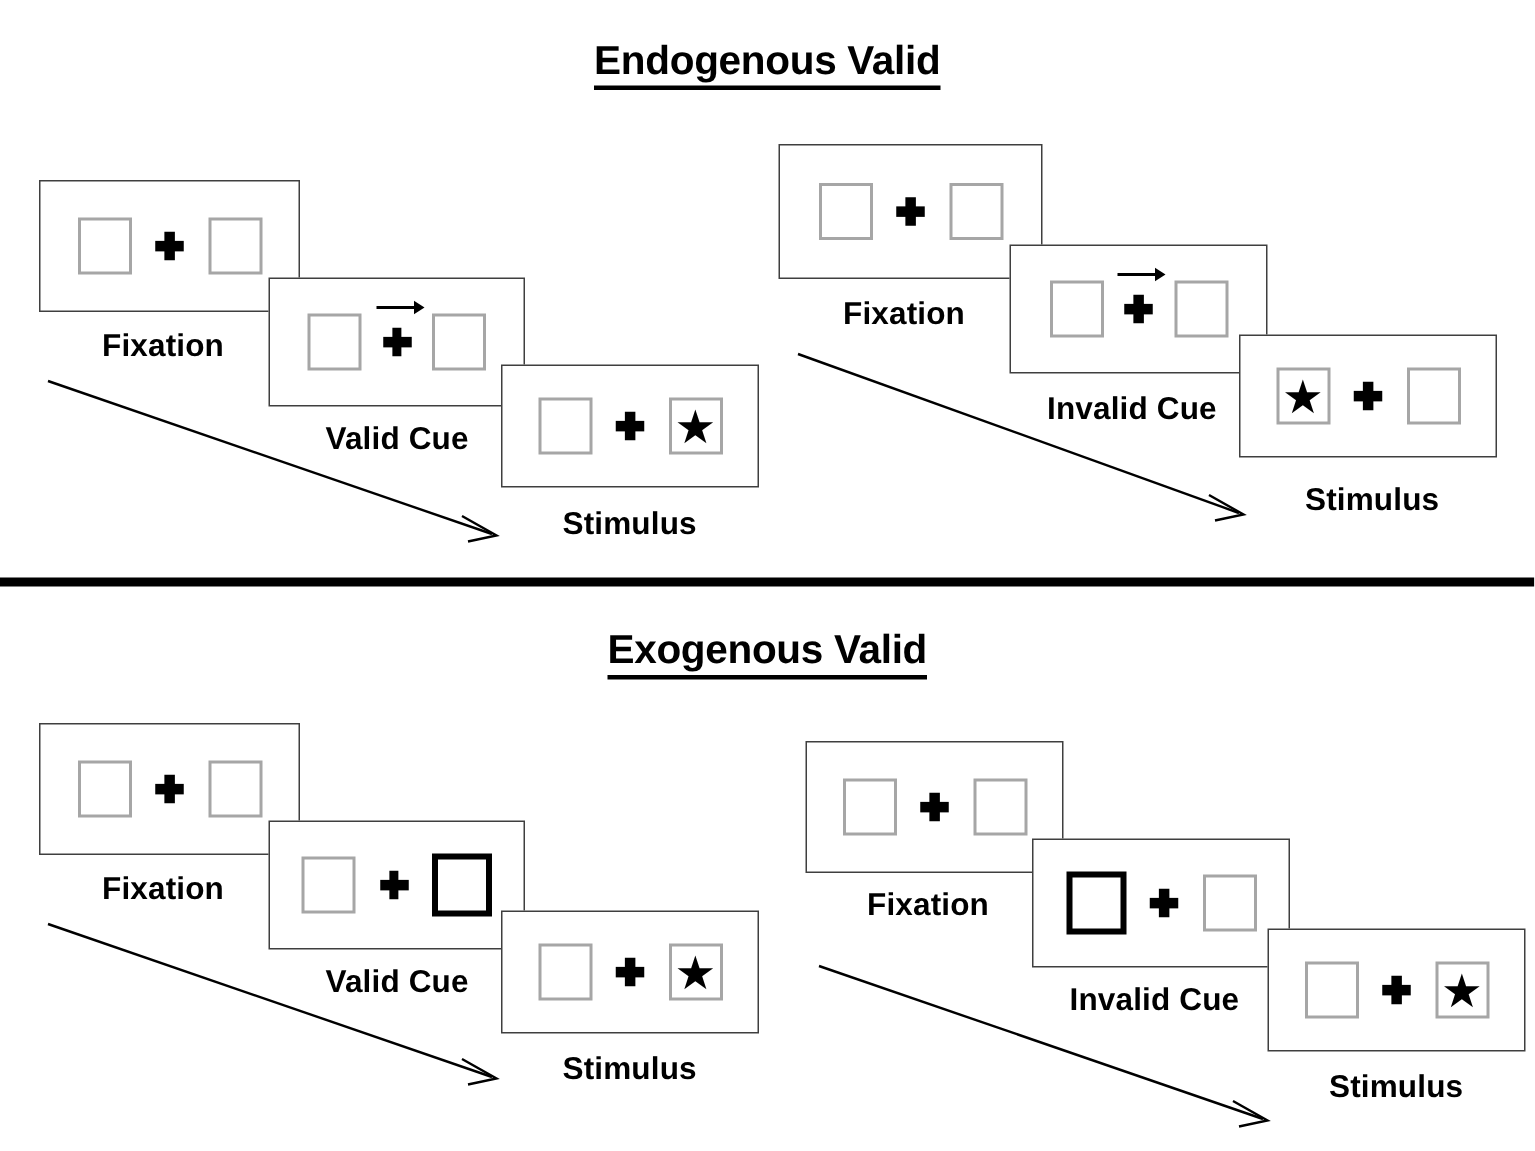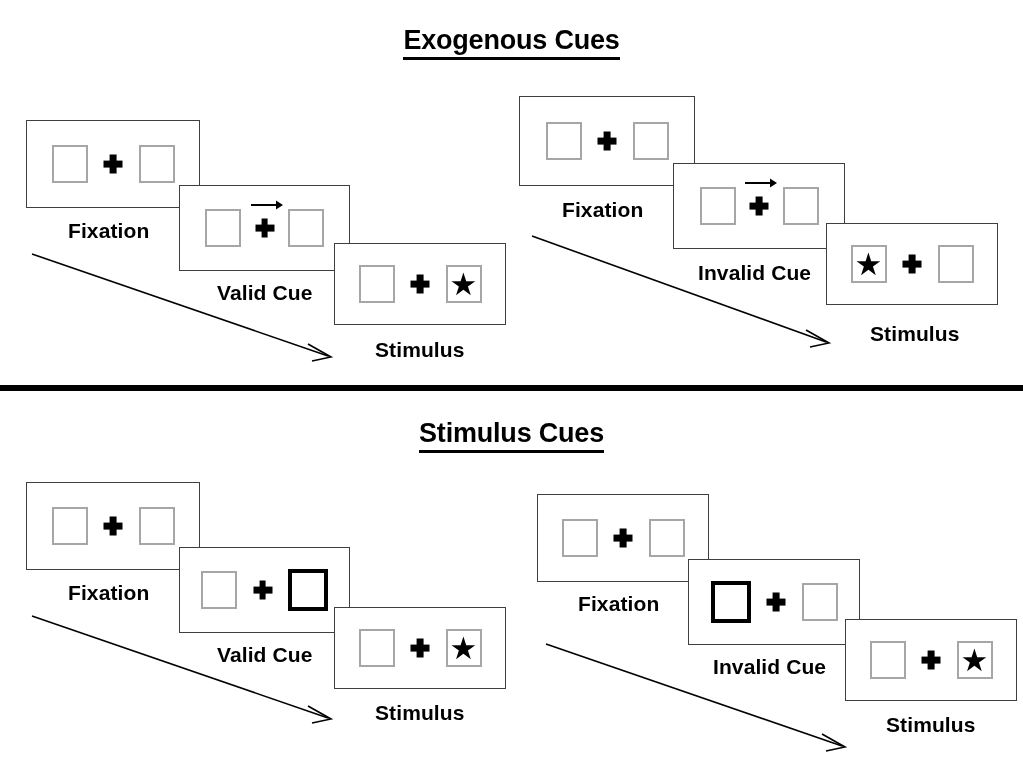--- a/index.html
+++ b/index.html
@@ -123,21 +123,21 @@
     pointer-events: none;
     overflow: visible;
   }
 </style>
 </head>
 <body>
 
 <div id="page">
 
   <div class="section-title" style="top:26px;">
-    <span class="ttl">Exogenous Cues</span>
+    <span class="ttl">Endogenous Valid</span>
   </div>
 
   <div class="frame" style="left:26px; top:120px; width:174px; height:88px;">
     <div class="frame-inner">
       <div class="pbox" style="width:36px;height:38px;"></div>
       <div class="gap" style="width:16px;"></div>
       <div class="cross" style="width:19px;height:19px;"></div>
       <div class="gap" style="width:16px;"></div>
       <div class="pbox" style="width:36px;height:38px;"></div>
     </div>
@@ -217,21 +217,21 @@
   <div class="stage-label" style="left:870px; top:322px;">Stimulus</div>
 
   <svg class="time-arrow" style="left:528px; top:230px;" width="320" height="130" viewBox="0 0 320 130">
     <line x1="4" y1="6" x2="298" y2="112" stroke="#000" stroke-width="1.6"></line>
     <polyline points="278,100 301,113 282,117" fill="none" stroke="#000" stroke-width="1.6"></polyline>
   </svg>
 
   <div class="divider" style="top:385px;"></div>
 
   <div class="section-title" style="top:419px;">
-    <span class="ttl">Stimulus Cues</span>
+    <span class="ttl">Exogenous Valid</span>
   </div>
 
   <div class="frame" style="left:26px; top:482px; width:174px; height:88px;">
     <div class="frame-inner">
       <div class="pbox" style="width:36px;height:38px;"></div>
       <div class="gap" style="width:16px;"></div>
       <div class="cross" style="width:19px;height:19px;"></div>
       <div class="gap" style="width:16px;"></div>
       <div class="pbox" style="width:36px;height:38px;"></div>
     </div>

